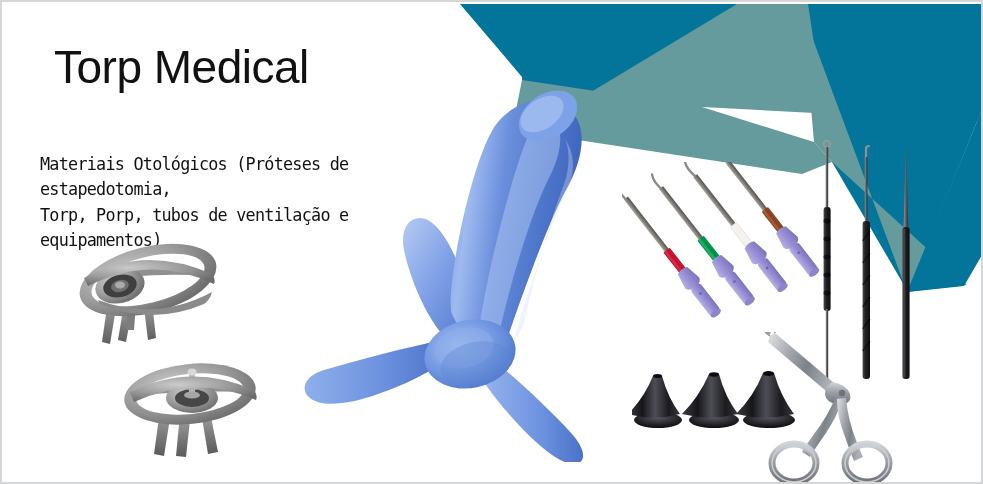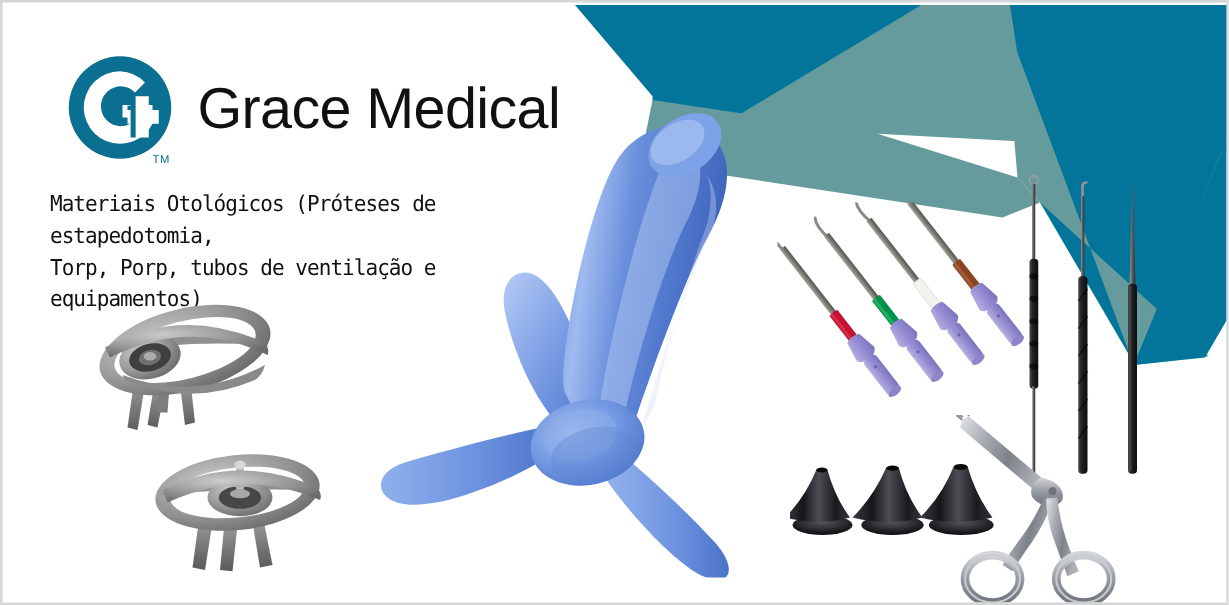--- a/index.html
+++ b/index.html
@@ -118,45 +118,21 @@
     <polygon points="800,8 830,160 965,283 905,290" fill="#659b9c"></polygon>
 
     <polygon points="905,290 983,100 983,248 962,284" fill="#03759a"></polygon>
 
     <polygon points="800,2 806,2 830,160 812,140" fill="#659b9c"></polygon>
 
     <polygon points="520,78 700,105 812,140 830,160 800,172 510,128" fill="#659b9c"></polygon>
   </svg>
 
   <div id="logo-row">
-    <div id="logo-mark">
-      <svg viewBox="0 0 84 84" width="84" height="84" xmlns="http://www.w3.org/2000/svg">
-        <circle cx="42" cy="42" r="41" fill="#0a6f90"></circle>
-
-        <path d="M42 13
-                 A29 29 0 1 0 42 71
-                 A29 29 0 0 0 68 55
-                 L68 40
-                 L44 40
-                 L44 50
-                 L56 50
-                 A16 16 0 1 1 42 25
-                 A16.5 16.5 0 0 1 54 30
-                 L62 22
-                 A29 29 0 0 0 42 13 Z" fill="#ffffff"></path>
-
-        <rect x="54" y="33" width="11" height="33" fill="#ffffff"></rect>
-        <rect x="48" y="44" width="25" height="11" fill="#ffffff"></rect>
-
-        <rect x="50.5" y="33" width="4" height="33" fill="#0a6f90"></rect>
-        <rect x="48" y="40.5" width="3" height="3.5" fill="#0a6f90"></rect>
-      </svg>
-      <span id="logo-tm">TM</span>
-    </div>
-    <div id="brand-name">Grace Medical</div>
+    <div id="brand-name">Torp Medical</div>
   </div>
 
   <div id="subtitle">
     <div>Materiais Otológicos (Próteses de estapedotomia,</div>
     <div>Torp, Porp, tubos de ventilação e equipamentos)</div>
   </div>
 
   <svg class="prod" id="prosthesis-upper" viewBox="0 0 160 120" xmlns="http://www.w3.org/2000/svg">
     <defs>
       <radialGradient id="metalA" cx="35%" cy="30%" r="75%">

